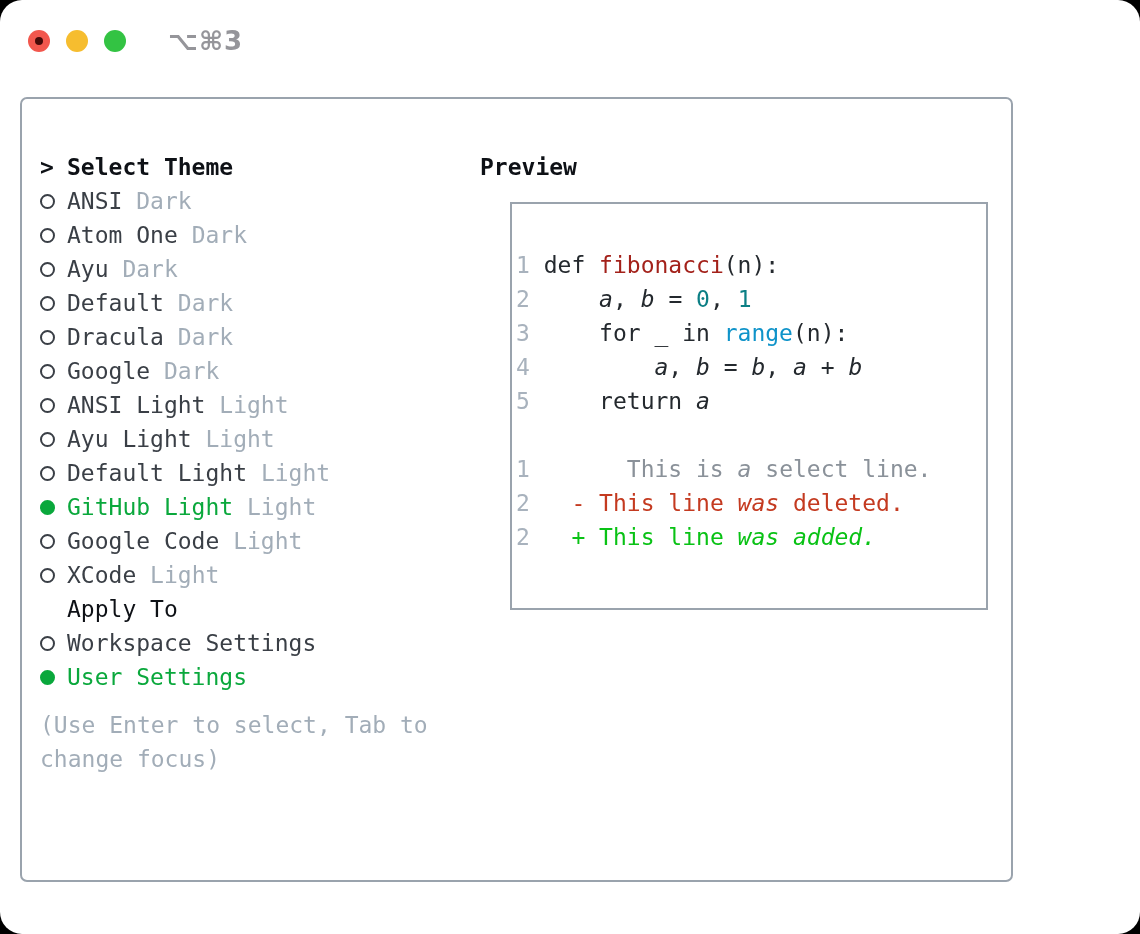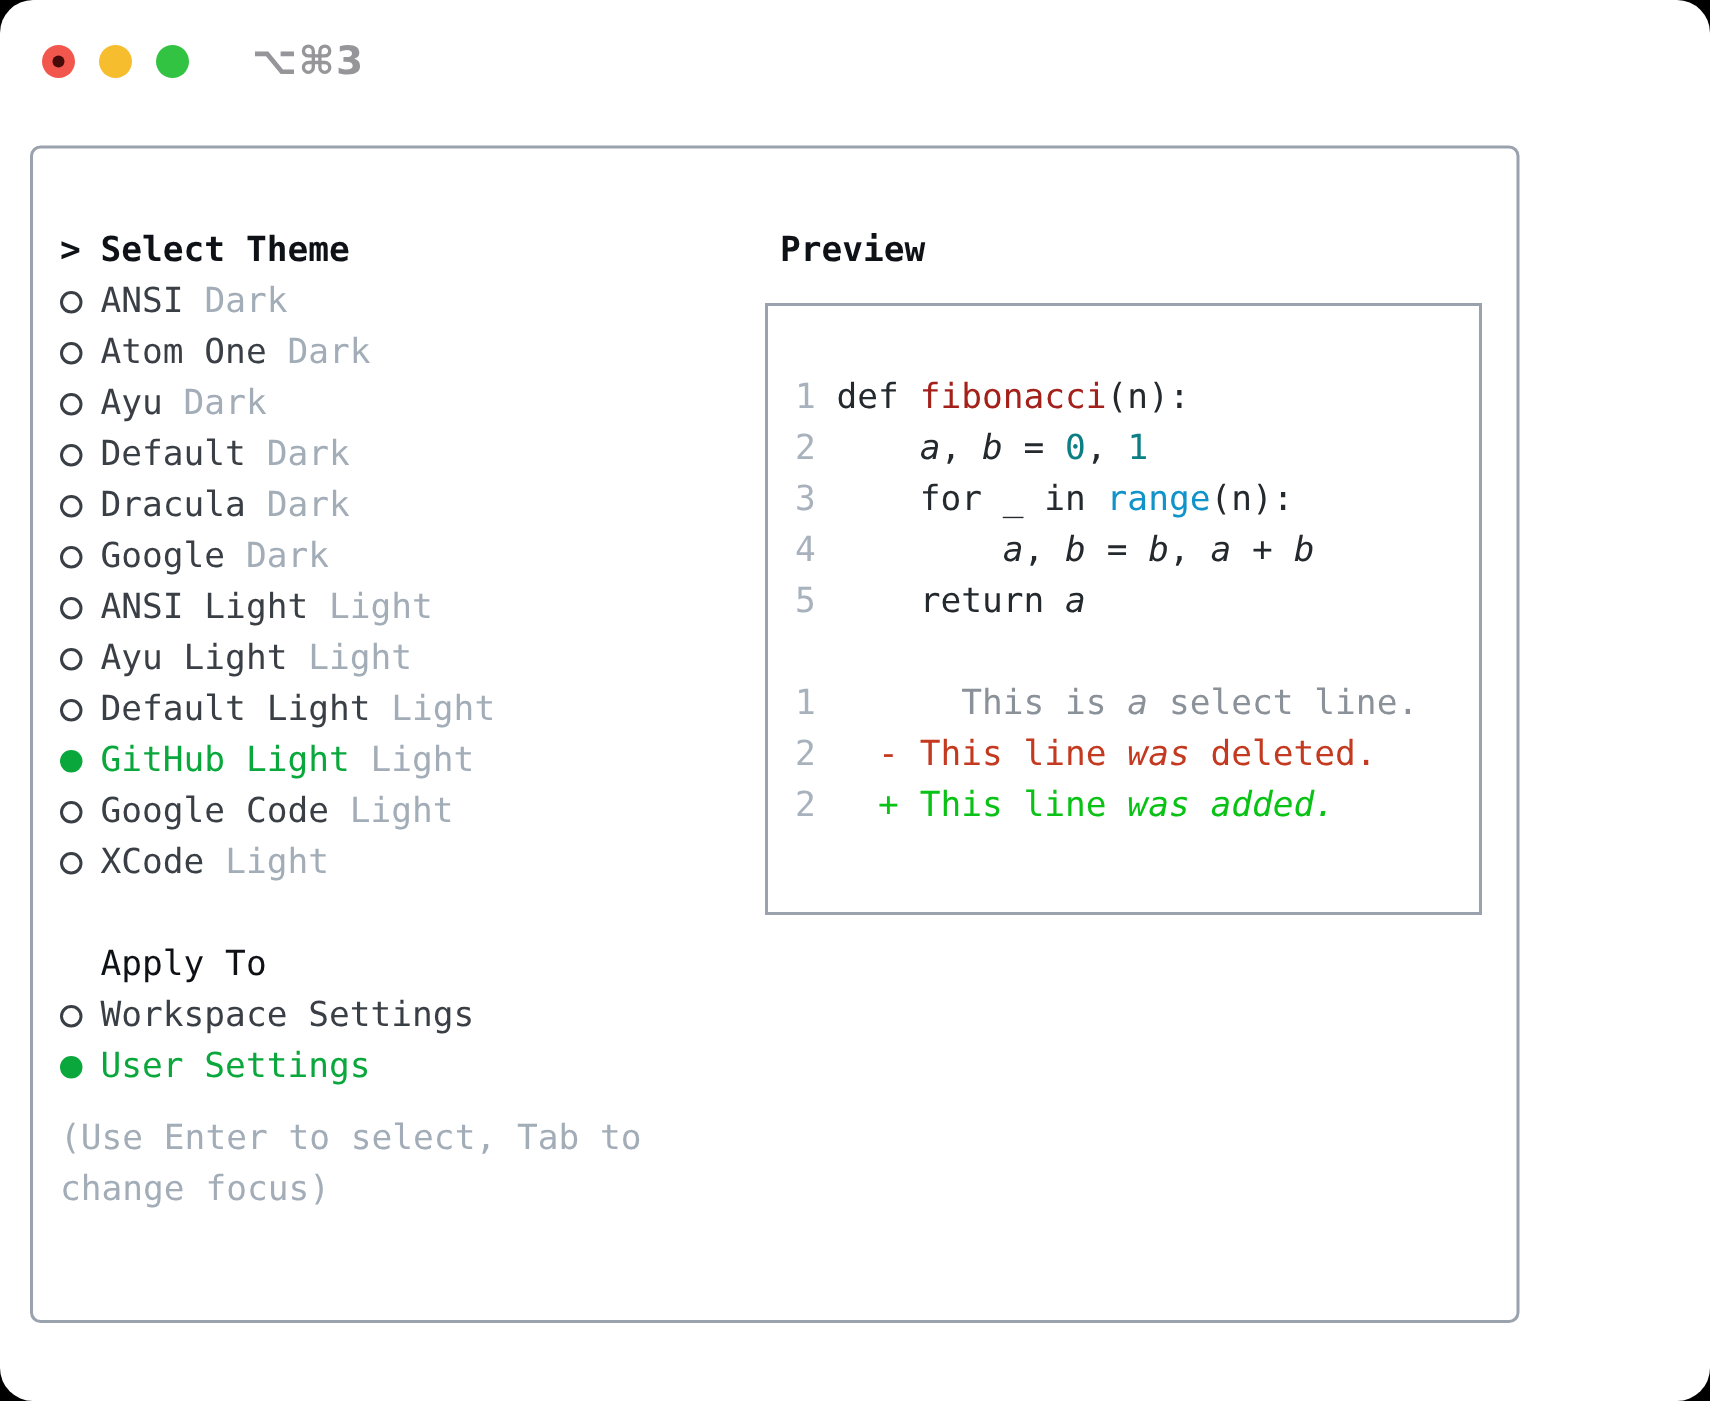--- a/index.html
+++ b/index.html
@@ -38,31 +38,31 @@
   
   .panel{position:absolute;left:20px;top:97px;width:993px;height:785px;border:2px solid var(--panel-border);
          border-radius:7px;box-sizing:border-box;font-size:23px;line-height:34px;}
   .left-col{position:absolute;left:18px;top:51px;}
   .row{display:flex;align-items:center;height:34px;white-space:pre;}
   .marker-col{width:27px;display:flex;align-items:center;flex:0 0 27px;}
   .ring{width:15px;height:15px;box-sizing:border-box;border:2px solid var(--text-dark);border-radius:50%;}
   .ring.filled{background:var(--accent-green);border-color:var(--accent-green);}
   .prompt-char{font-weight:bold;color:var(--text-black);}
   .header-text{font-weight:bold;color:var(--text-black);}
-  .apply-header-row{margin-top:34px;align-items:center;}
+  .apply-header-row{align-items:center;}
   .apply-header-row .header-text{font-weight:normal;}
   .item-name{color:var(--text-dark);}
   .item-variant{color:var(--text-muted);}
   .selected .item-name{color:var(--accent-green);}
   .hint{margin-top:14px;width:430px;color:var(--text-muted);white-space:normal;}
   
-  .preview-header{position:absolute;left:498px;top:51px;height:34px;display:flex;align-items:center;
+  .preview-header{position:absolute;left:458px;top:51px;height:34px;display:flex;align-items:center;
                   font-weight:bold;color:var(--text-black);text-align:center;}
   .preview-box{position:absolute;left:488px;top:103px;width:478px;height:408px;border:2px solid var(--panel-border);
-               box-sizing:border-box;padding:44px 0 0 18px;overflow:hidden;}
+               box-sizing:border-box;padding:44px 0 0 4px;overflow:hidden;}
   .code-line{height:34px;line-height:34px;white-space:pre;}
   .s-ln{color:var(--line-num);}
   .s-p{color:var(--code-fg);}
   .s-fn{color:var(--syntax-func);}
   .s-num{color:var(--syntax-const);}
   .s-call{color:var(--syntax-call);text-align:center;}
   .s-v{color:var(--code-fg);font-style:italic;}
   .s-ctx{color:var(--ctx-gray);}
   .s-ctxi{color:var(--ctx-gray);font-style:italic;}
   .s-del{color:var(--diff-red);}

